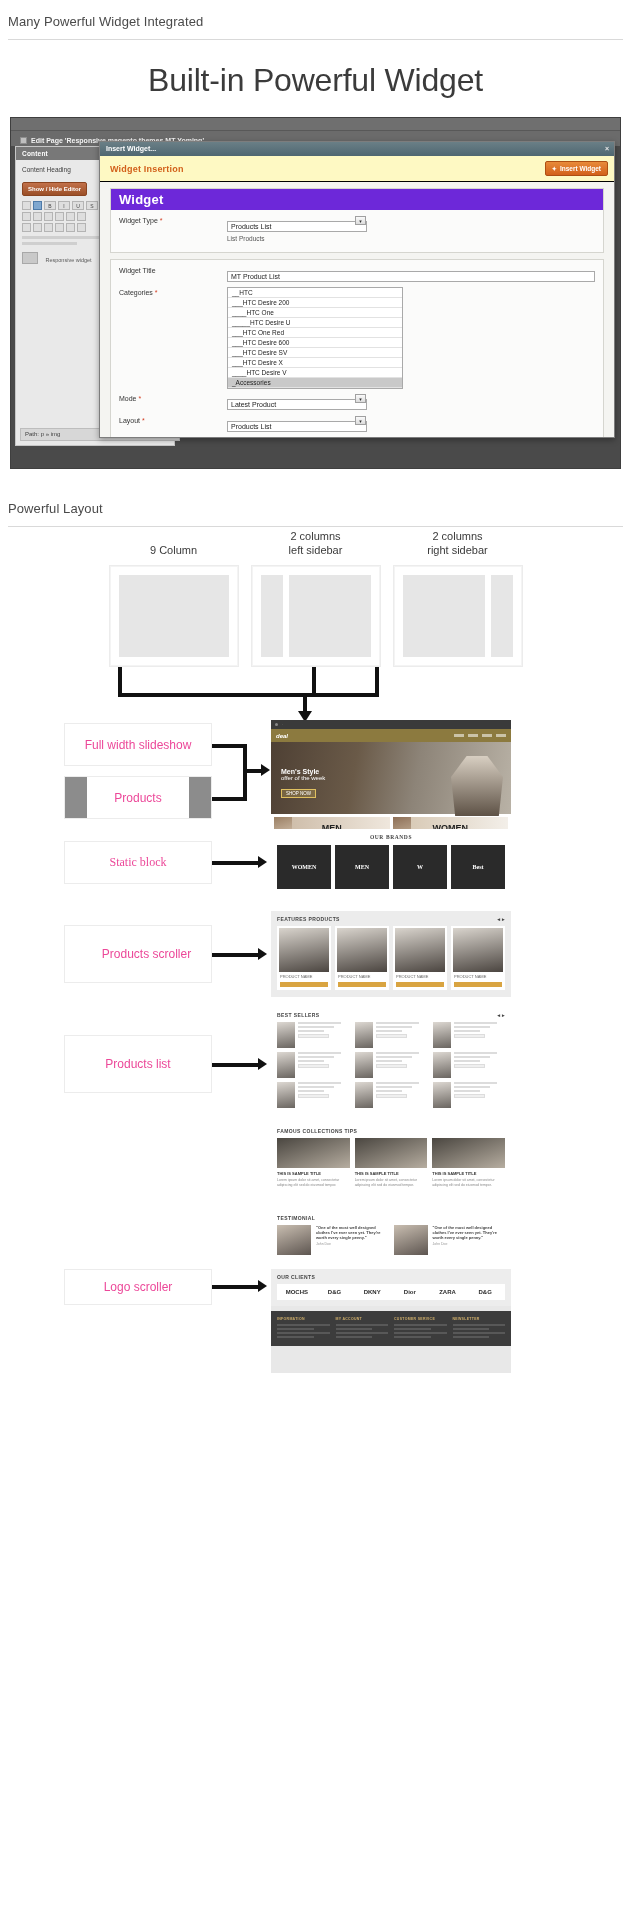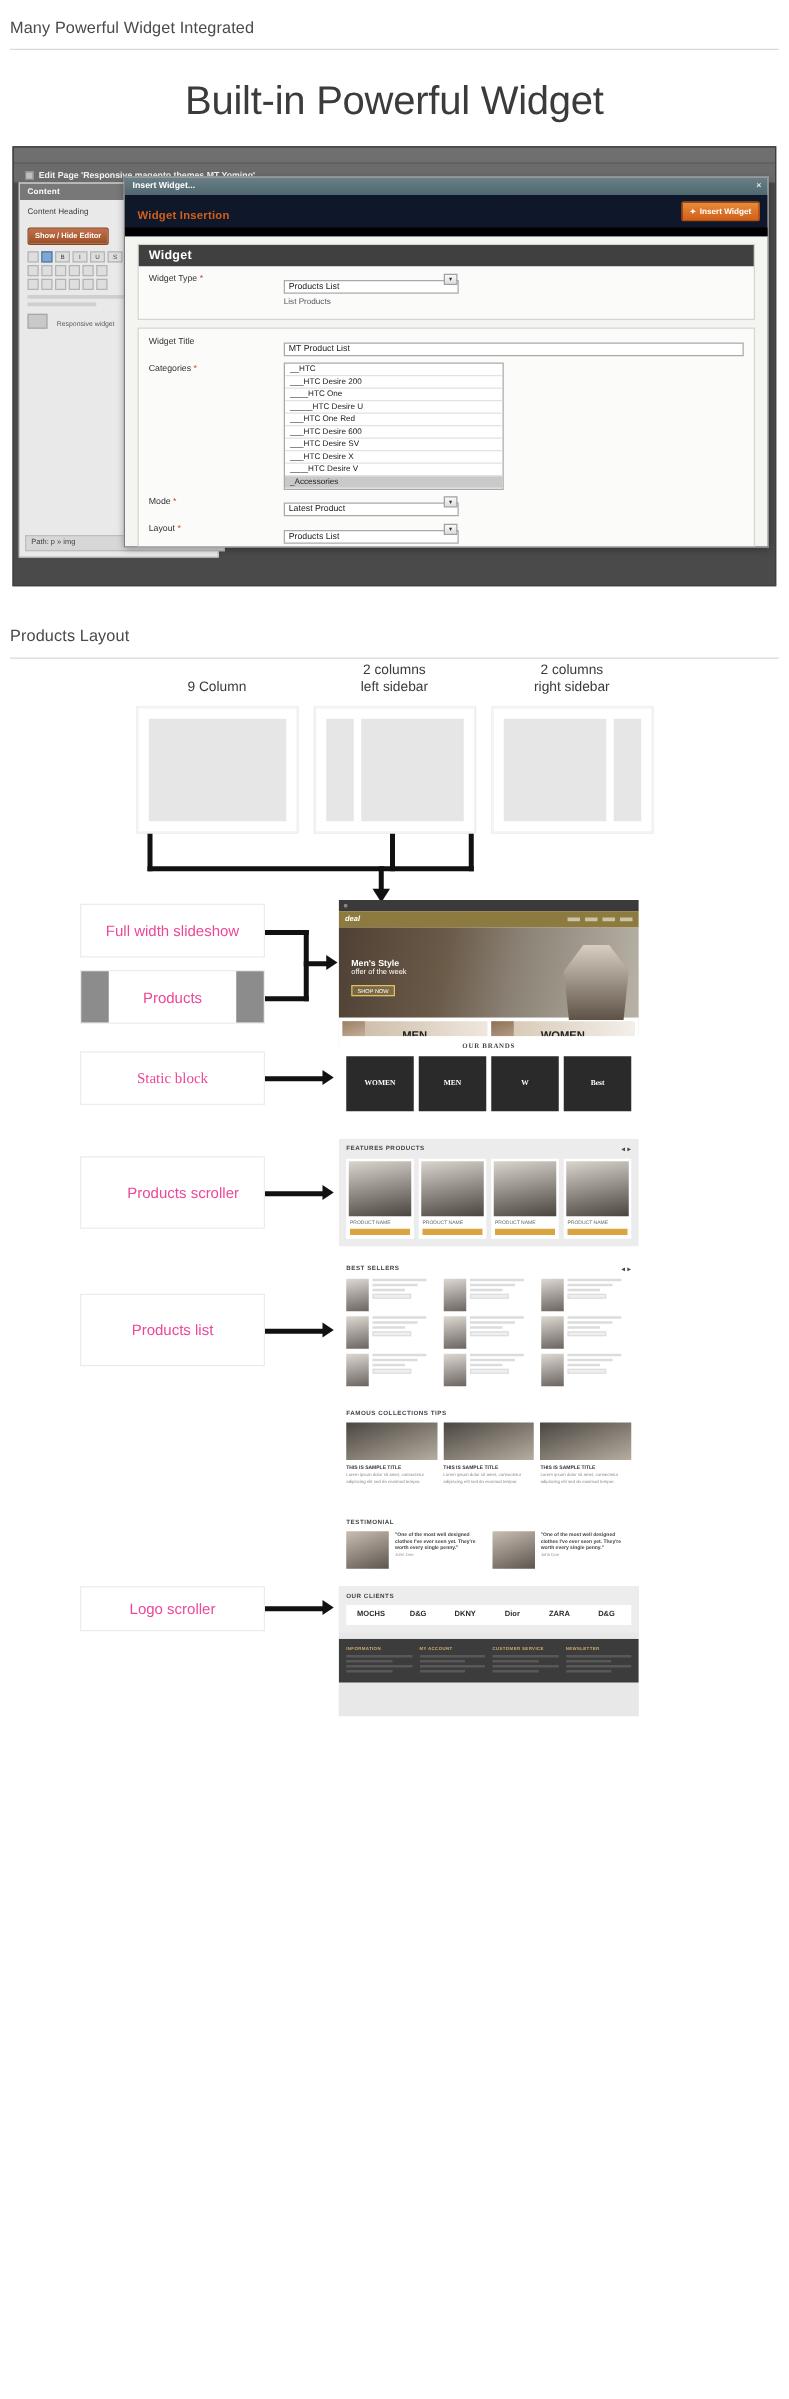--- a/index.html
+++ b/index.html
@@ -103,37 +103,37 @@
   }
   .wm-bar {
     height:14px; background:linear-gradient(#6a7f86,#4f6771);
     color:#fff; font-size:7px; font-weight:bold;
     padding:3px 0 0 6px; position:relative; flex:0 0 auto;
   }
   .wm-close {
     position:absolute; right:5px; top:3px; font-size:7px; color:#e9e9e9; font-weight:bold;
   }
   .wm-sub {
-    display:flex; align-items:flex-end; justify-content:space-between;
-    padding:5px 6px 5px 10px; background:#0f172a; border-bottom:7px solid #000000;
+    display:flex; align-items:center; justify-content:space-between;
+    padding:5px 6px 5px 10px; background:#fef9c3; border-bottom:1px solid #000000;
     flex:0 0 auto;
   }
   .wm-sub h3 { margin:0; font-size:9px; color:#d2601a; font-weight:bold; letter-spacing:.2px; }
   .wm-insert {
     background:linear-gradient(#e88b3a,#d2601a);
     border:1px solid #ad4e13; border-radius:2px;
     color:#fff; font-size:6.5px; font-weight:bold; padding:3px 6px;
     display:flex; align-items:center; gap:3px;
   }
   .wm-insert .ix { font-size:6px; }
   .wm-body { padding:6px 10px 8px 10px; overflow:hidden; flex:1 1 auto; }
 
   .fs { border:1px solid #d5d5cf; background:#fbfbfa; margin-bottom:6px; }
   .fs-head {
-    background:#404040; color:#fff; font-size:10px; font-weight:bold;
+    background:#6d28d9; color:#fff; font-size:13px; font-weight:bold;
     padding:3px 8px; letter-spacing:.2px;
   }
   .fs-inner { padding:5px 8px 6px 8px; }
   .frow { display:flex; align-items:flex-start; margin-bottom:4px; }
   .flab {
     width:108px; flex:0 0 108px; font-size:7px; color:#333; padding-top:2px;
   }
   .req { color:#d23c20; font-size:7px; }
   .fctl { flex:1 1 auto; }
   .fctl input.t {
@@ -450,21 +450,21 @@
               </div>
 
             </div>
           </div>
         </div>
       </div>
     </div>
   </div>
 
   <div style="margin-top:18px;">
-    <div class="sec-head">Products Layout</div>
+    <div class="sec-head">Powerful Layout</div>
     <div class="sec-rule"></div>
 
     <div class="feat">
 
       <div class="lay-row">
         <div class="lay-col">
           <div class="lay-cap">
             <span>9 Column</span>
           </div>
           <div class="lay-box">

